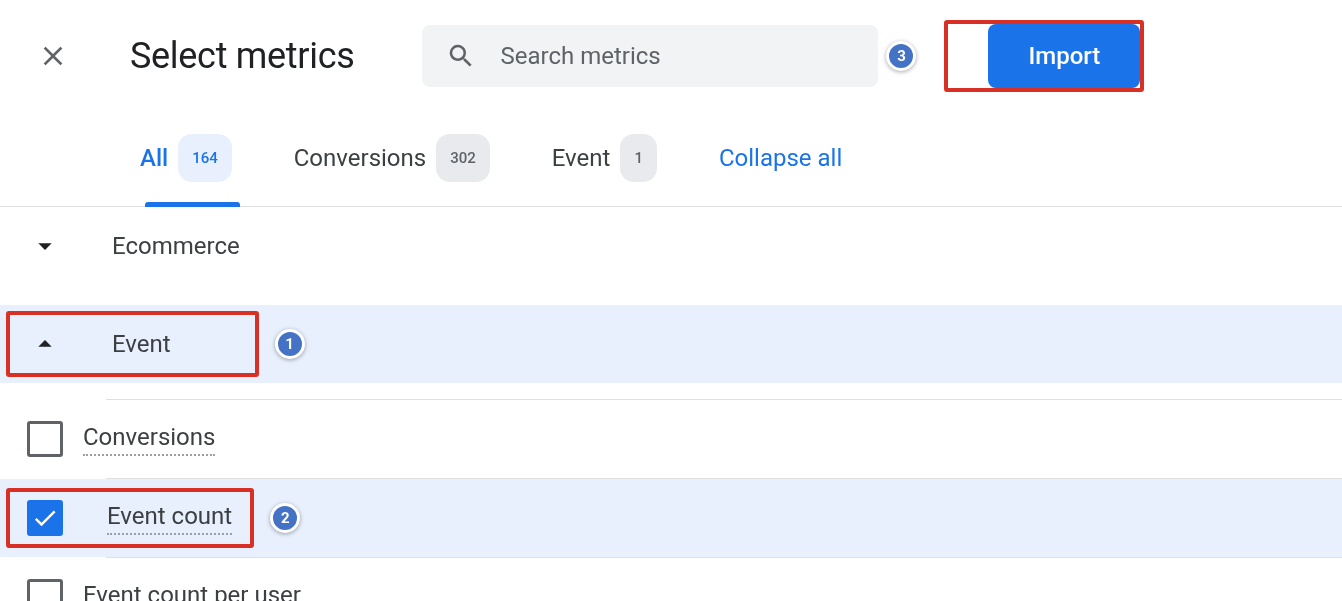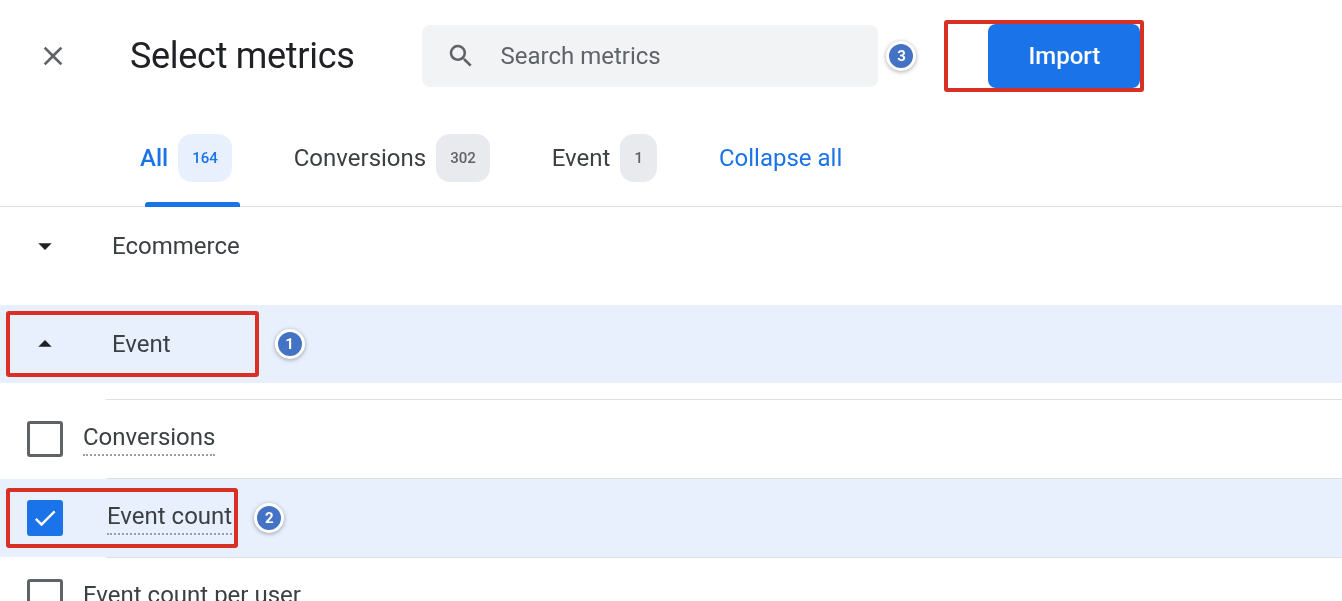--- a/index.html
+++ b/index.html
@@ -120,21 +120,21 @@
   <div style="height:16px;"></div>
   <div class="row-separator"></div>
 
   <div class="row">
     <div class="checkbox-box"></div>
     <div class="row-label dotted">Conversions</div>
   </div>
   <div class="row-separator"></div>
 
   <div class="row highlighted" style="position:relative; padding-left:6px;">
-    <div style="display:flex; align-items:center; padding:8px 2px 8px 14px;" class="red-outline">
+    <div style="display:flex; align-items:center; padding:8px 18px 8px 14px;" class="red-outline">
       <div class="checkbox-box checked">
         <svg viewBox="0 0 24 24">
             <path d="M9 16.17L4.83 12l-1.42 1.41L9 19 21 7l-1.41-1.41z" fill="currentColor"></path>
           </svg>
       </div>
       <div class="row-label dotted" style="margin-left:44px;">Event count</div>
     </div>
     <div class="step-badge" style="margin-left:16px;">2</div>
   </div>
   <div class="row-separator"></div>

